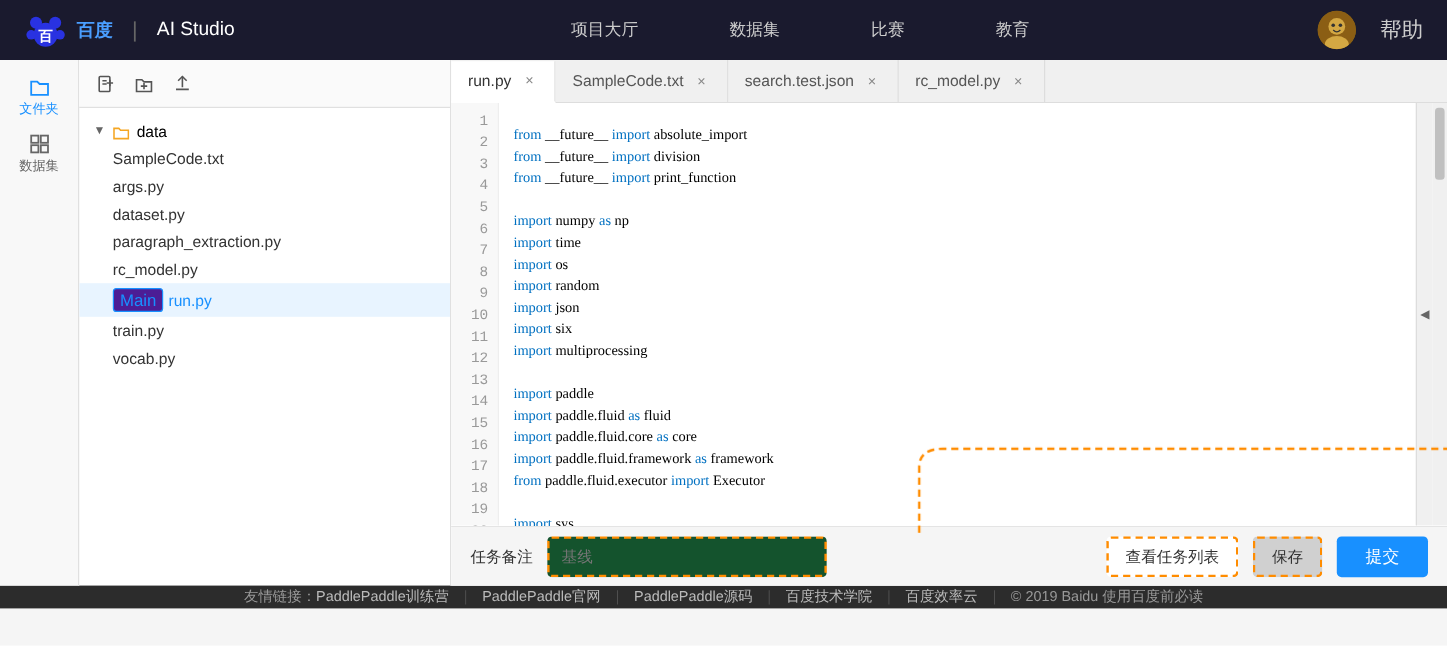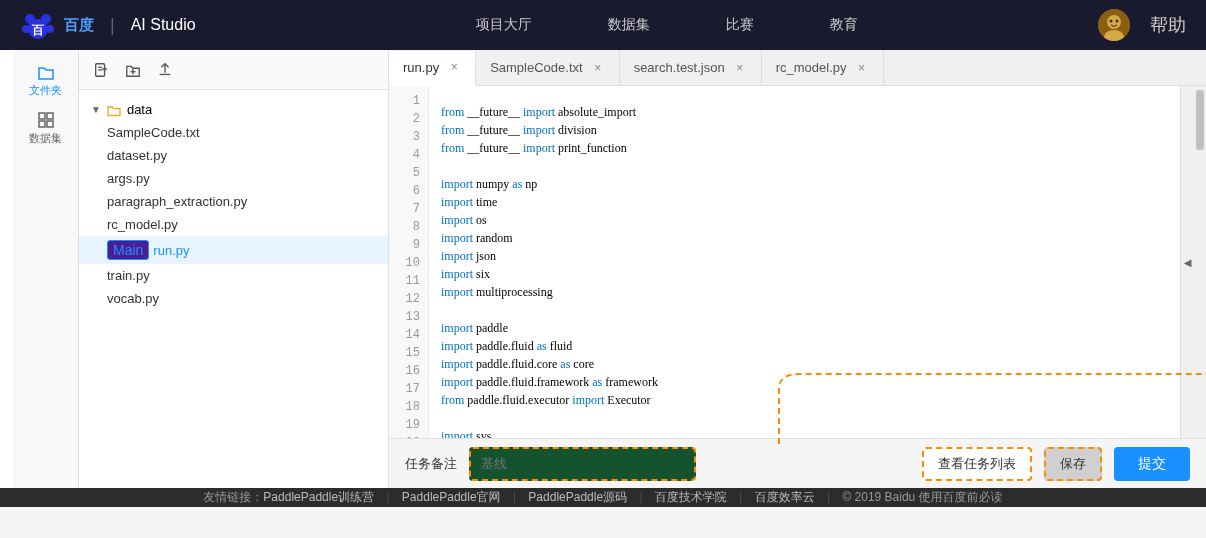--- a/index.html
+++ b/index.html
@@ -69,21 +69,20 @@
     
     .sidebar {
       width: 66px;
       background: #f8f8f8;
       border-right: 1px solid #e0e0e0;
       display: flex;
       flex-direction: column;
       align-items: center;
       padding-top: 10px;
       gap: 8px;
-      margin-left: 13px;
     }
     .sidebar-icon {
       width: 40px;
       height: 40px;
       display: flex;
       flex-direction: column;
       align-items: center;
       justify-content: center;
       cursor: pointer;
       border-radius: 4px;
@@ -430,24 +429,24 @@
         <span class="chevron">▼</span>
         <svg width="14" height="14" viewBox="0 0 14 14" fill="none" stroke="#f5a623" stroke-width="1.3">
           <path d="M1 4h4l1.5 1.5H13v7H1z"></path>
         </svg>
         <span>data</span>
       </div>
       <div class="file-item">
         <span>SampleCode.txt</span>
       </div>
       <div class="file-item">
+        <span>args.py</span>
+      </div>
+      <div class="file-item">
         <span>dataset.py</span>
-      </div>
-      <div class="file-item">
-        <span>args.py</span>
       </div>
       <div class="file-item">
         <span>paragraph_extraction.py</span>
       </div>
       <div class="file-item">
         <span>rc_model.py</span>
       </div>
       <div class="file-item active">
         <span class="badge-main">Main</span>
         <span class="file-name-blue">run.py</span>

